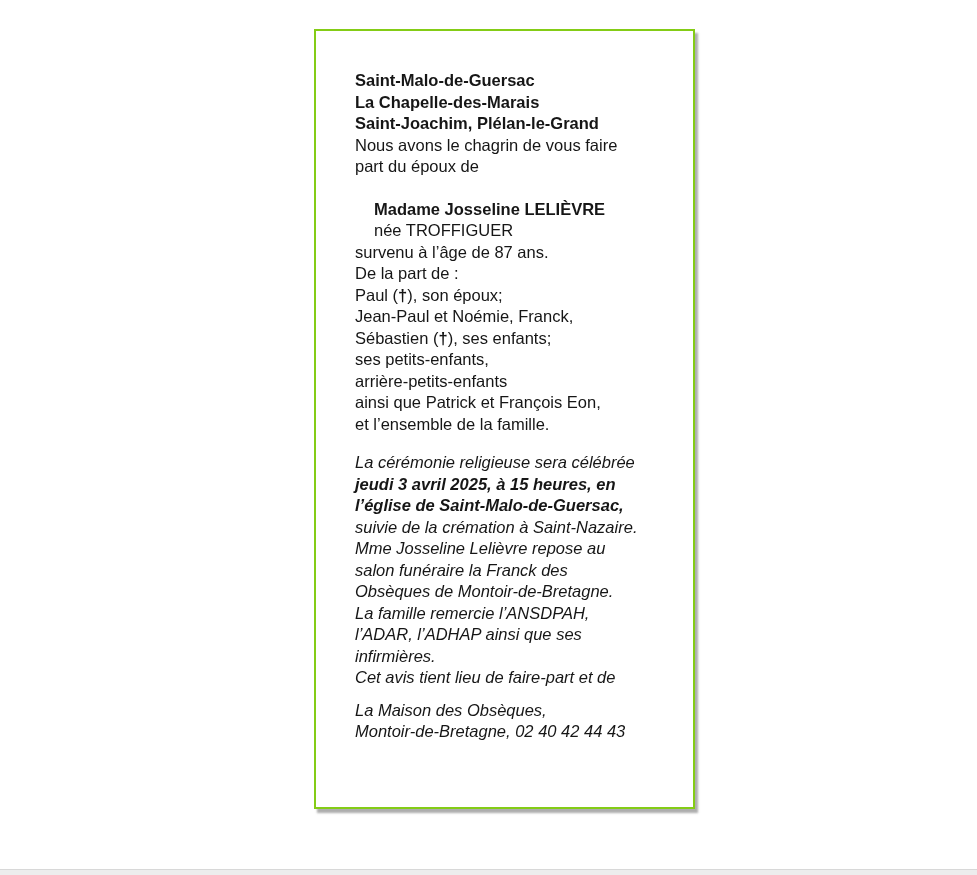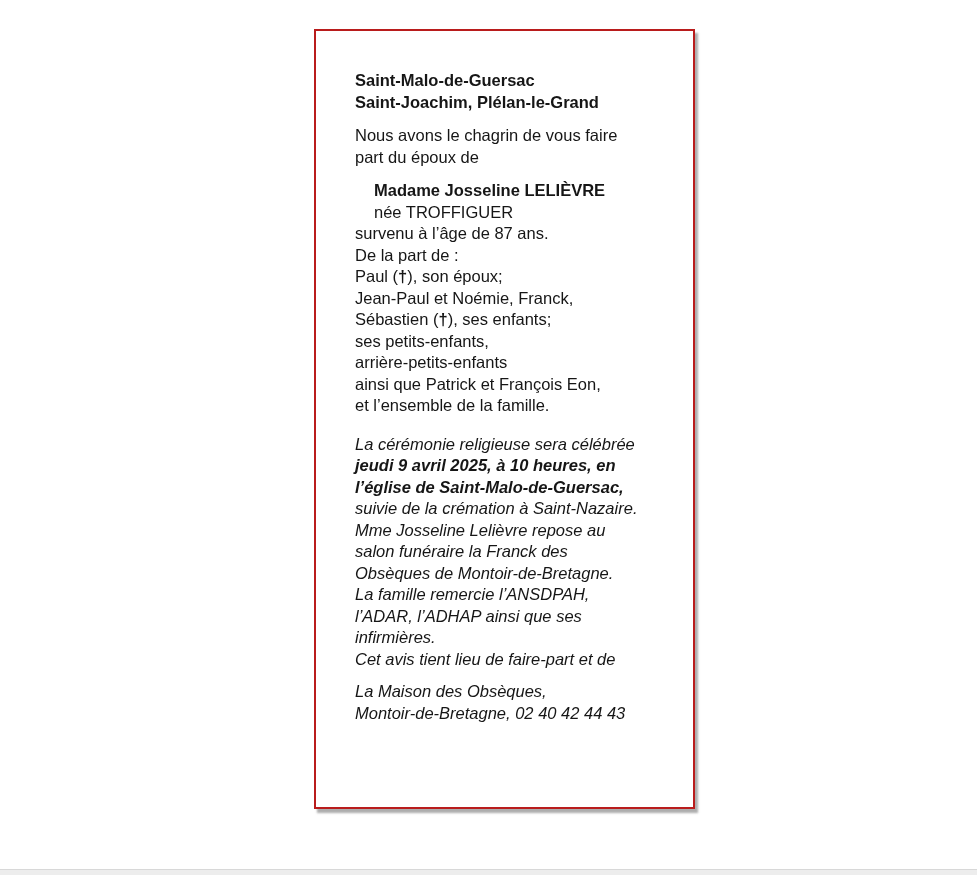--- a/index.html
+++ b/index.html
@@ -15,54 +15,55 @@
     font-family: "Liberation Sans", "DejaVu Sans", sans-serif;
   }
   .card {
     position: absolute;
     left: 314px;
     top: 29px;
     width: 381px;
     height: 780px;
     box-sizing: border-box;
     background: #ffffff;
-    border: 2px solid #b91c1c;
+    border: 2px solid #84cc16;
     box-shadow: 3px 4px 2px rgba(105,105,105,0.55);
     padding: 39px 28px 0 39px;
     color: #161616;
     font-size: 16.5px;
     line-height: 21.5px;
   }
   .line {
     white-space: nowrap;
   }
   .bold { font-weight: 700; }
   .italic { font-style: italic; }
-  .b-intro    { margin-top: 12px; }
-  .b-deceased { margin-top: 12px; padding-left: 19px; }
+  .b-intro    { }
+  .b-deceased { margin-top: 21px; padding-left: 19px; }
   .b-family   { }
   .b-ceremony { margin-top: 17px; font-style: italic; }
   .b-signature{ margin-top: 11px; font-style: italic; }
   .bottom-strip {
     position: absolute;
     left: 0;
     right: 0;
     bottom: 0;
     height: 5px;
     background: #ededed;
     border-top: 1px solid #d8d8d8;
   }
 </style>
 </head>
 <body>
 
 <div class="card">
   <div>
       <div class="block b-communes">
         <div class="line"><span class="bold">Saint-Malo-de-Guersac</span></div>
+        <div class="line"><span class="bold">La Chapelle-des-Marais</span></div>
         <div class="line"><span class="bold">Saint-Joachim, Plélan-le-Grand</span></div>
       </div>
       <div class="block b-intro">
         <div class="line"><span>Nous avons le chagrin de vous faire</span></div>
         <div class="line"><span>part du époux de</span></div>
       </div>
       <div class="block b-deceased">
         <div class="line"><span class="bold">Madame Josseline LELIÈVRE</span></div>
         <div class="line"><span>née TROFFIGUER</span></div>
       </div>
@@ -72,21 +73,21 @@
         <div class="line"><span>Paul (</span><span class="bold">†</span><span>), son époux;</span></div>
         <div class="line"><span>Jean-Paul et Noémie, Franck,</span></div>
         <div class="line"><span>Sébastien (</span><span class="bold">†</span><span>), ses enfants;</span></div>
         <div class="line"><span>ses petits-enfants,</span></div>
         <div class="line"><span>arrière-petits-enfants</span></div>
         <div class="line"><span>ainsi que Patrick et François Eon,</span></div>
         <div class="line"><span>et l’ensemble de la famille.</span></div>
       </div>
       <div class="block b-ceremony">
         <div class="line"><span>La cérémonie religieuse sera célébrée</span></div>
-        <div class="line"><span class="bold">jeudi 9 avril 2025, à 10 heures, en</span></div>
+        <div class="line"><span class="bold">jeudi 3 avril 2025, à 15 heures, en</span></div>
         <div class="line"><span class="bold">l’église de Saint-Malo-de-Guersac,</span></div>
         <div class="line"><span>suivie de la crémation à Saint-Nazaire.</span></div>
         <div class="line"><span>Mme Josseline Lelièvre repose au</span></div>
         <div class="line"><span>salon funéraire la Franck des</span></div>
         <div class="line"><span>Obsèques de Montoir-de-Bretagne.</span></div>
         <div class="line"><span>La famille remercie l’ANSDPAH,</span></div>
         <div class="line"><span>l’ADAR, l’ADHAP ainsi que ses</span></div>
         <div class="line"><span>infirmières.</span></div>
         <div class="line"><span>Cet avis tient lieu de faire-part et de</span></div>
       </div>

